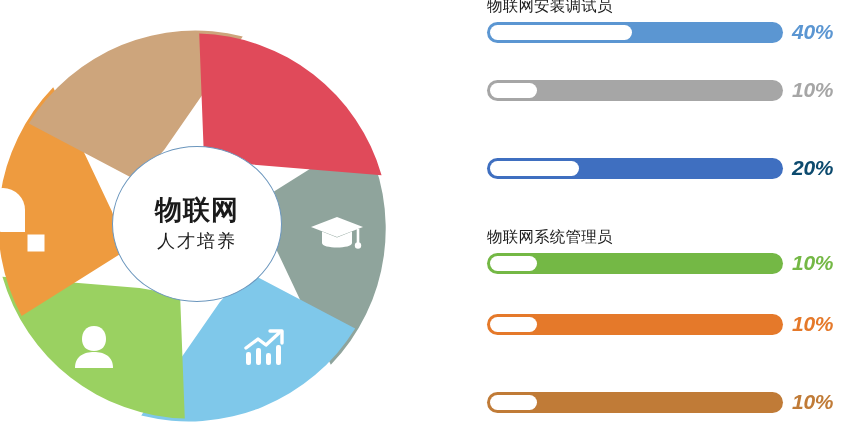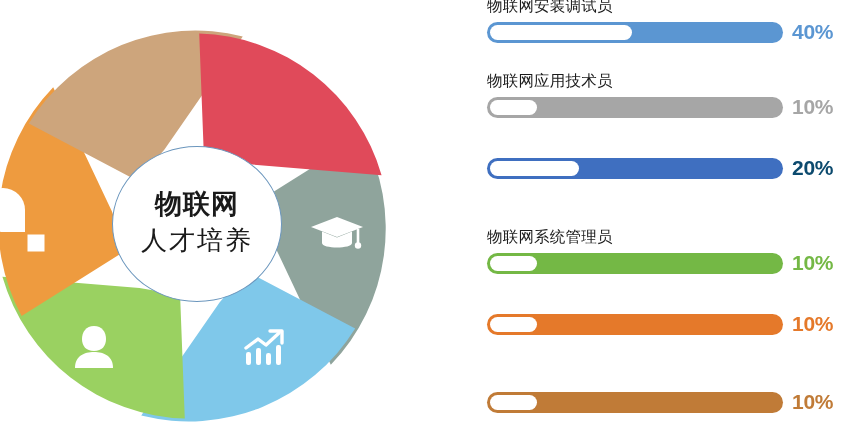--- a/index.html
+++ b/index.html
@@ -50,21 +50,21 @@
     background: #ffffff;
   }
   #center-title {
     font-size: 27px;
     font-weight: bold;
     color: #1a1a1a;
     letter-spacing: 1px;
     line-height: 1.15;
   }
   #center-sub {
-    font-size: 26px;
+    font-size: 18px;
     font-weight: normal;
     color: #1a1a1a;
     letter-spacing: 2px;
     line-height: 1.35;
     margin-top: 3px;
   }
 
   
   #bars-panel {
     position: absolute;
@@ -105,20 +105,21 @@
     height: 15px;
     border-radius: 8px;
     background: #ffffff;
   }
   .bar-pct {
     font-size: 21px;
     font-weight: bold;
     margin-left: 9px;
     white-space: nowrap;
     letter-spacing: -0.3px;
+    font-style: italic;
   }
 
   
   #watermark {
     position: absolute;
     left: 654px;
     top: 396px;
     font-size: 25px;
     font-weight: bold;
     color: rgba(255,255,255,0.0);
@@ -244,21 +245,20 @@
       <div class="bar-label">物联网安装调试员</div>
       <div class="bar-line">
         <div class="bar-track" style="background:#5b96d2">
           <div class="bar-knob" style="width:48%"></div>
         </div>
         <div class="bar-pct" style="color:#5b96d2">40%</div>
       </div>
     </div>
 
     <div class="bar-row" style="top:72px">
-      <div class="bar-label">物联网应用技术员</div>
       <div class="bar-line">
         <div class="bar-track" style="background:#a6a6a6">
           <div class="bar-knob" style="width:16%"></div>
         </div>
         <div class="bar-pct" style="color:#a6a6a6">10%</div>
       </div>
     </div>
 
     <div class="bar-row" style="top:150px">
       <div class="bar-line">

